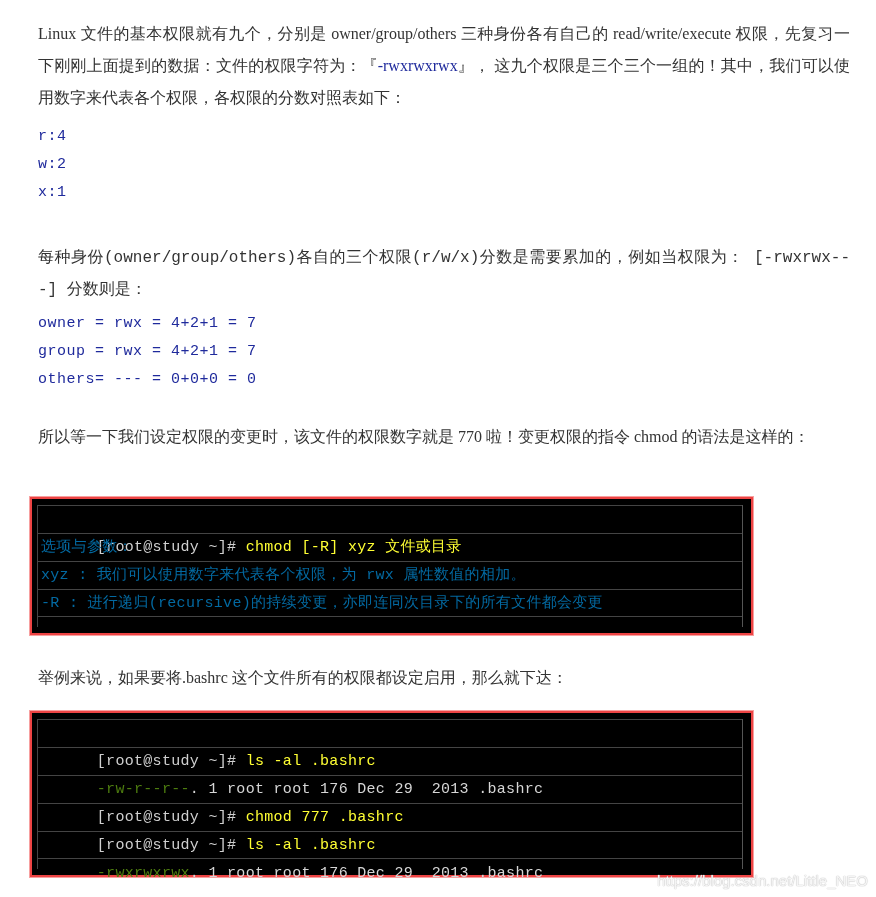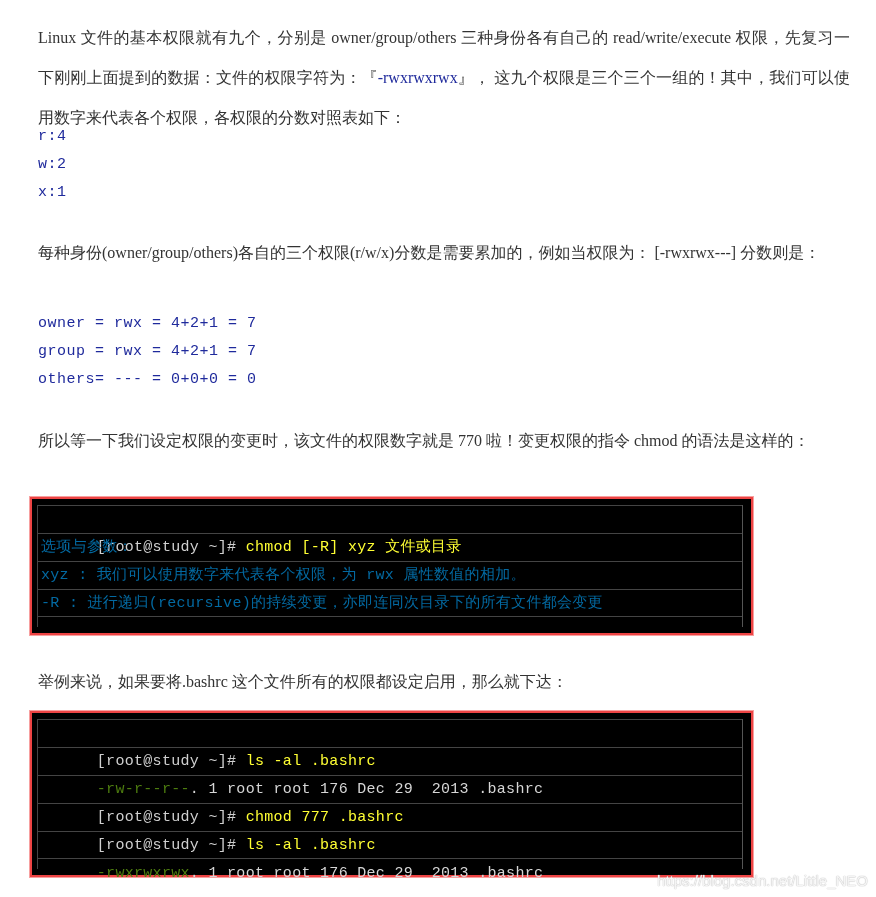--- a/index.html
+++ b/index.html
@@ -3,21 +3,21 @@
   <meta charset="utf-8">
   <style>
     html, body { margin: 0; padding: 0; background: #ffffff; }
     body {
       width: 876px; height: 897px; position: relative; overflow: hidden;
       font-family: "Liberation Serif", "DejaVu Serif", serif;
       color: #333333;
     }
     .para {
       position: absolute; left: 38px; width: 812px;
-      font-size: 16px; line-height: 40px; color: #333;
+      font-size: 16px; line-height: 32px; color: #333;
       text-align: justify;
     }
     .blue { color: #1f2a9c; }
     .code-line {
       position: absolute; left: 38px;
       font-family: "Liberation Mono", "DejaVu Sans Mono", monospace;
       font-size: 15px; color: #1f2a9c; letter-spacing: 0.5px;
       white-space: pre;
     }
     .term {
@@ -53,21 +53,21 @@
 <body>
 
 <div class="para" style="top:18px;">
   <span>Linux 文件的基本权限就有九个，分别是 owner/group/others 三种身份各有自己的 read/write/execute 权限，先复习一下刚刚上面提到的数据：文件的权限字符为：『</span><span class="blue">-rwxrwxrwx</span><span>』， 这九个权限是三个三个一组的！其中，我们可以使用数字来代表各个权限，各权限的分数对照表如下：</span>
 </div>
 
 <div class="code-line" style="top:128px;">r:4</div>
 <div class="code-line" style="top:156px;">w:2</div>
 <div class="code-line" style="top:184px;">x:1</div>
 
-<div class="para" style="top:233px;">每种身份(owner/group/others)各自的三个权限(r/w/x)分数是需要累加的，例如当权限为： [-rwxrwx---] 分数则是：</div>
+<div class="para" style="top:242px;font-family:Liberation Mono, monospace;">每种身份(owner/group/others)各自的三个权限(r/w/x)分数是需要累加的，例如当权限为： [-rwxrwx---] 分数则是：</div>
 
 <div class="code-line" style="top:315px;">owner = rwx = 4+2+1 = 7</div>
 <div class="code-line" style="top:343px;">group = rwx = 4+2+1 = 7</div>
 <div class="code-line" style="top:371px;">others= --- = 0+0+0 = 0</div>
 
 <div class="para" style="top:421px;">所以等一下我们设定权限的变更时，该文件的权限数字就是 770 啦！变更权限的指令 chmod 的语法是这样的：</div>
 
 <div class="term" style="top:497px; height:138px;">
   <div class="term-inner">
     <div class="term-row">

